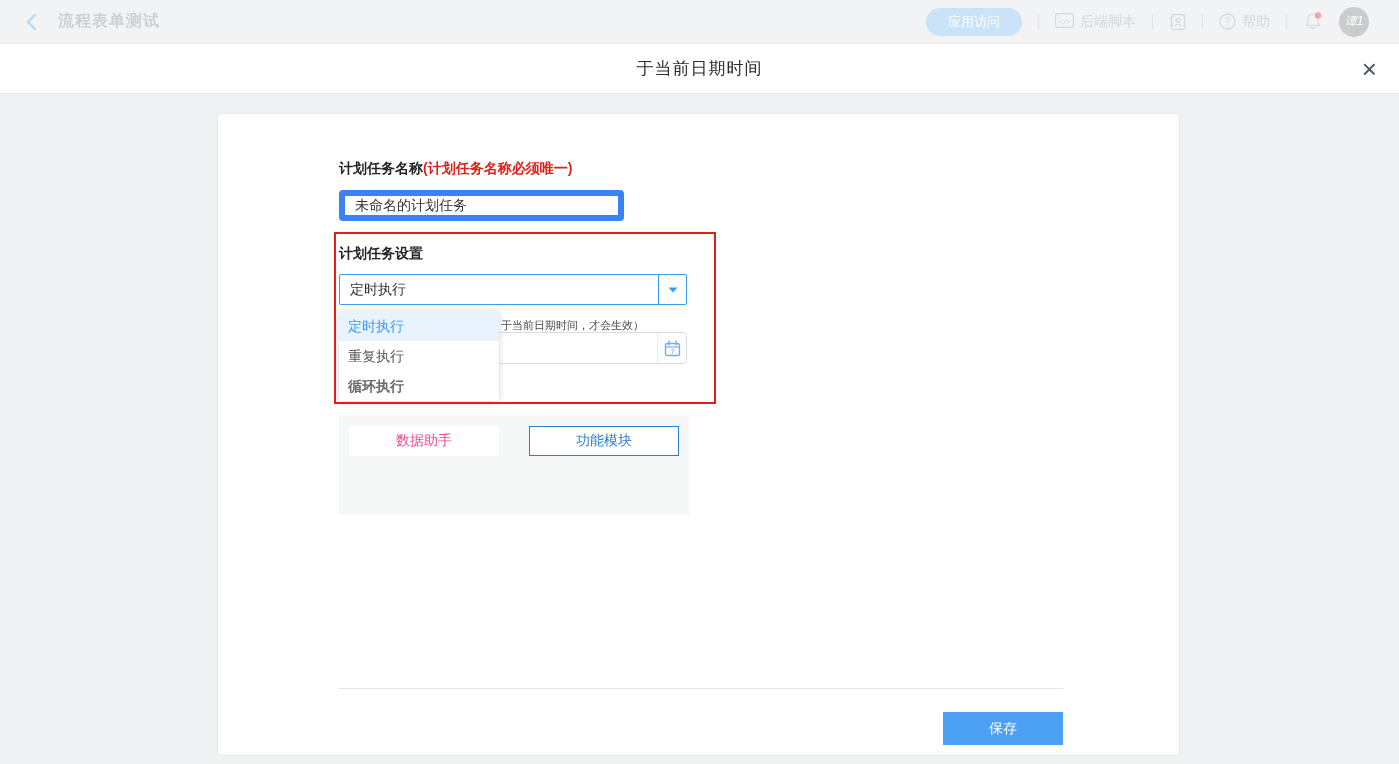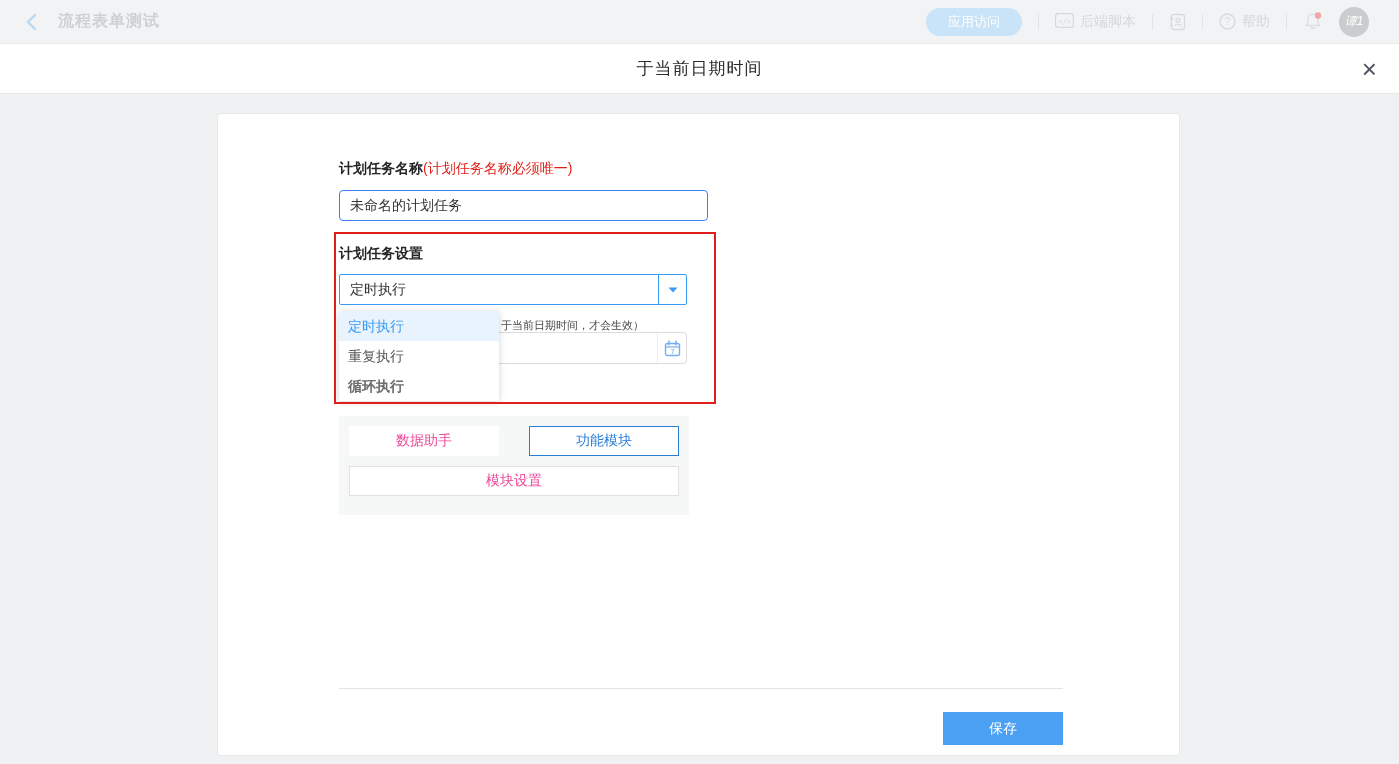--- a/index.html
+++ b/index.html
@@ -49,25 +49,25 @@
     font-size:26px; line-height:1; color:#4d5560; cursor:pointer;
     font-weight:400;
   }
 
   
   .card {
     position:absolute; left:217px; top:113px; width:963px; height:643px;
     background:#ffffff; border:1px solid #e6e7e8; border-radius:4px;
   }
   .lbl { position:absolute; font-size:14px; font-weight:bold; color:#262626; }
-  .lbl .req { color:#e0211a; font-weight:normal; }
+  .lbl .req { color:#e0211a; font-weight:bold; }
 
   .txt-input {
-    position:absolute; left:121px; top:76px; width:369px; height:31px;
-    border:1px solid #3b82f6; border-radius:4px; padding:0 10px;
+    position:absolute; left:121px; top:76px; width:285px; height:31px;
+    border:6px solid #3b82f6; border-radius:4px; padding:0 10px;
     font-size:14px; color:#333; font-family:inherit; background:#fff; outline:none;
   }
 
   
   .select {
     position:absolute; left:121px; top:160px; width:348px; height:31px;
     border:1px solid #3a9bf4; border-radius:2px; background:#fff;
     display:flex; align-items:stretch; cursor:pointer; z-index:2;
   }
   .select-value { flex:1; display:flex; align-items:center; padding-left:10px; font-size:14px; color:#333; }
@@ -224,21 +224,20 @@
       <div class="dd-opt sel">定时执行</div>
       <div class="dd-opt">重复执行</div>
       <div class="dd-opt last">循环执行</div>
     </div>
 
     <div class="red-box"></div>
 
     <div class="module-panel">
       <button class="mbtn b1">数据助手</button>
       <button class="mbtn b2">功能模块</button>
-      <button class="mbtn b3">模块设置</button>
     </div>
 
     <div class="hr"></div>
 
     <button class="save-btn">保存</button>
   </div>
 
 </div>
 
 </body></html>

